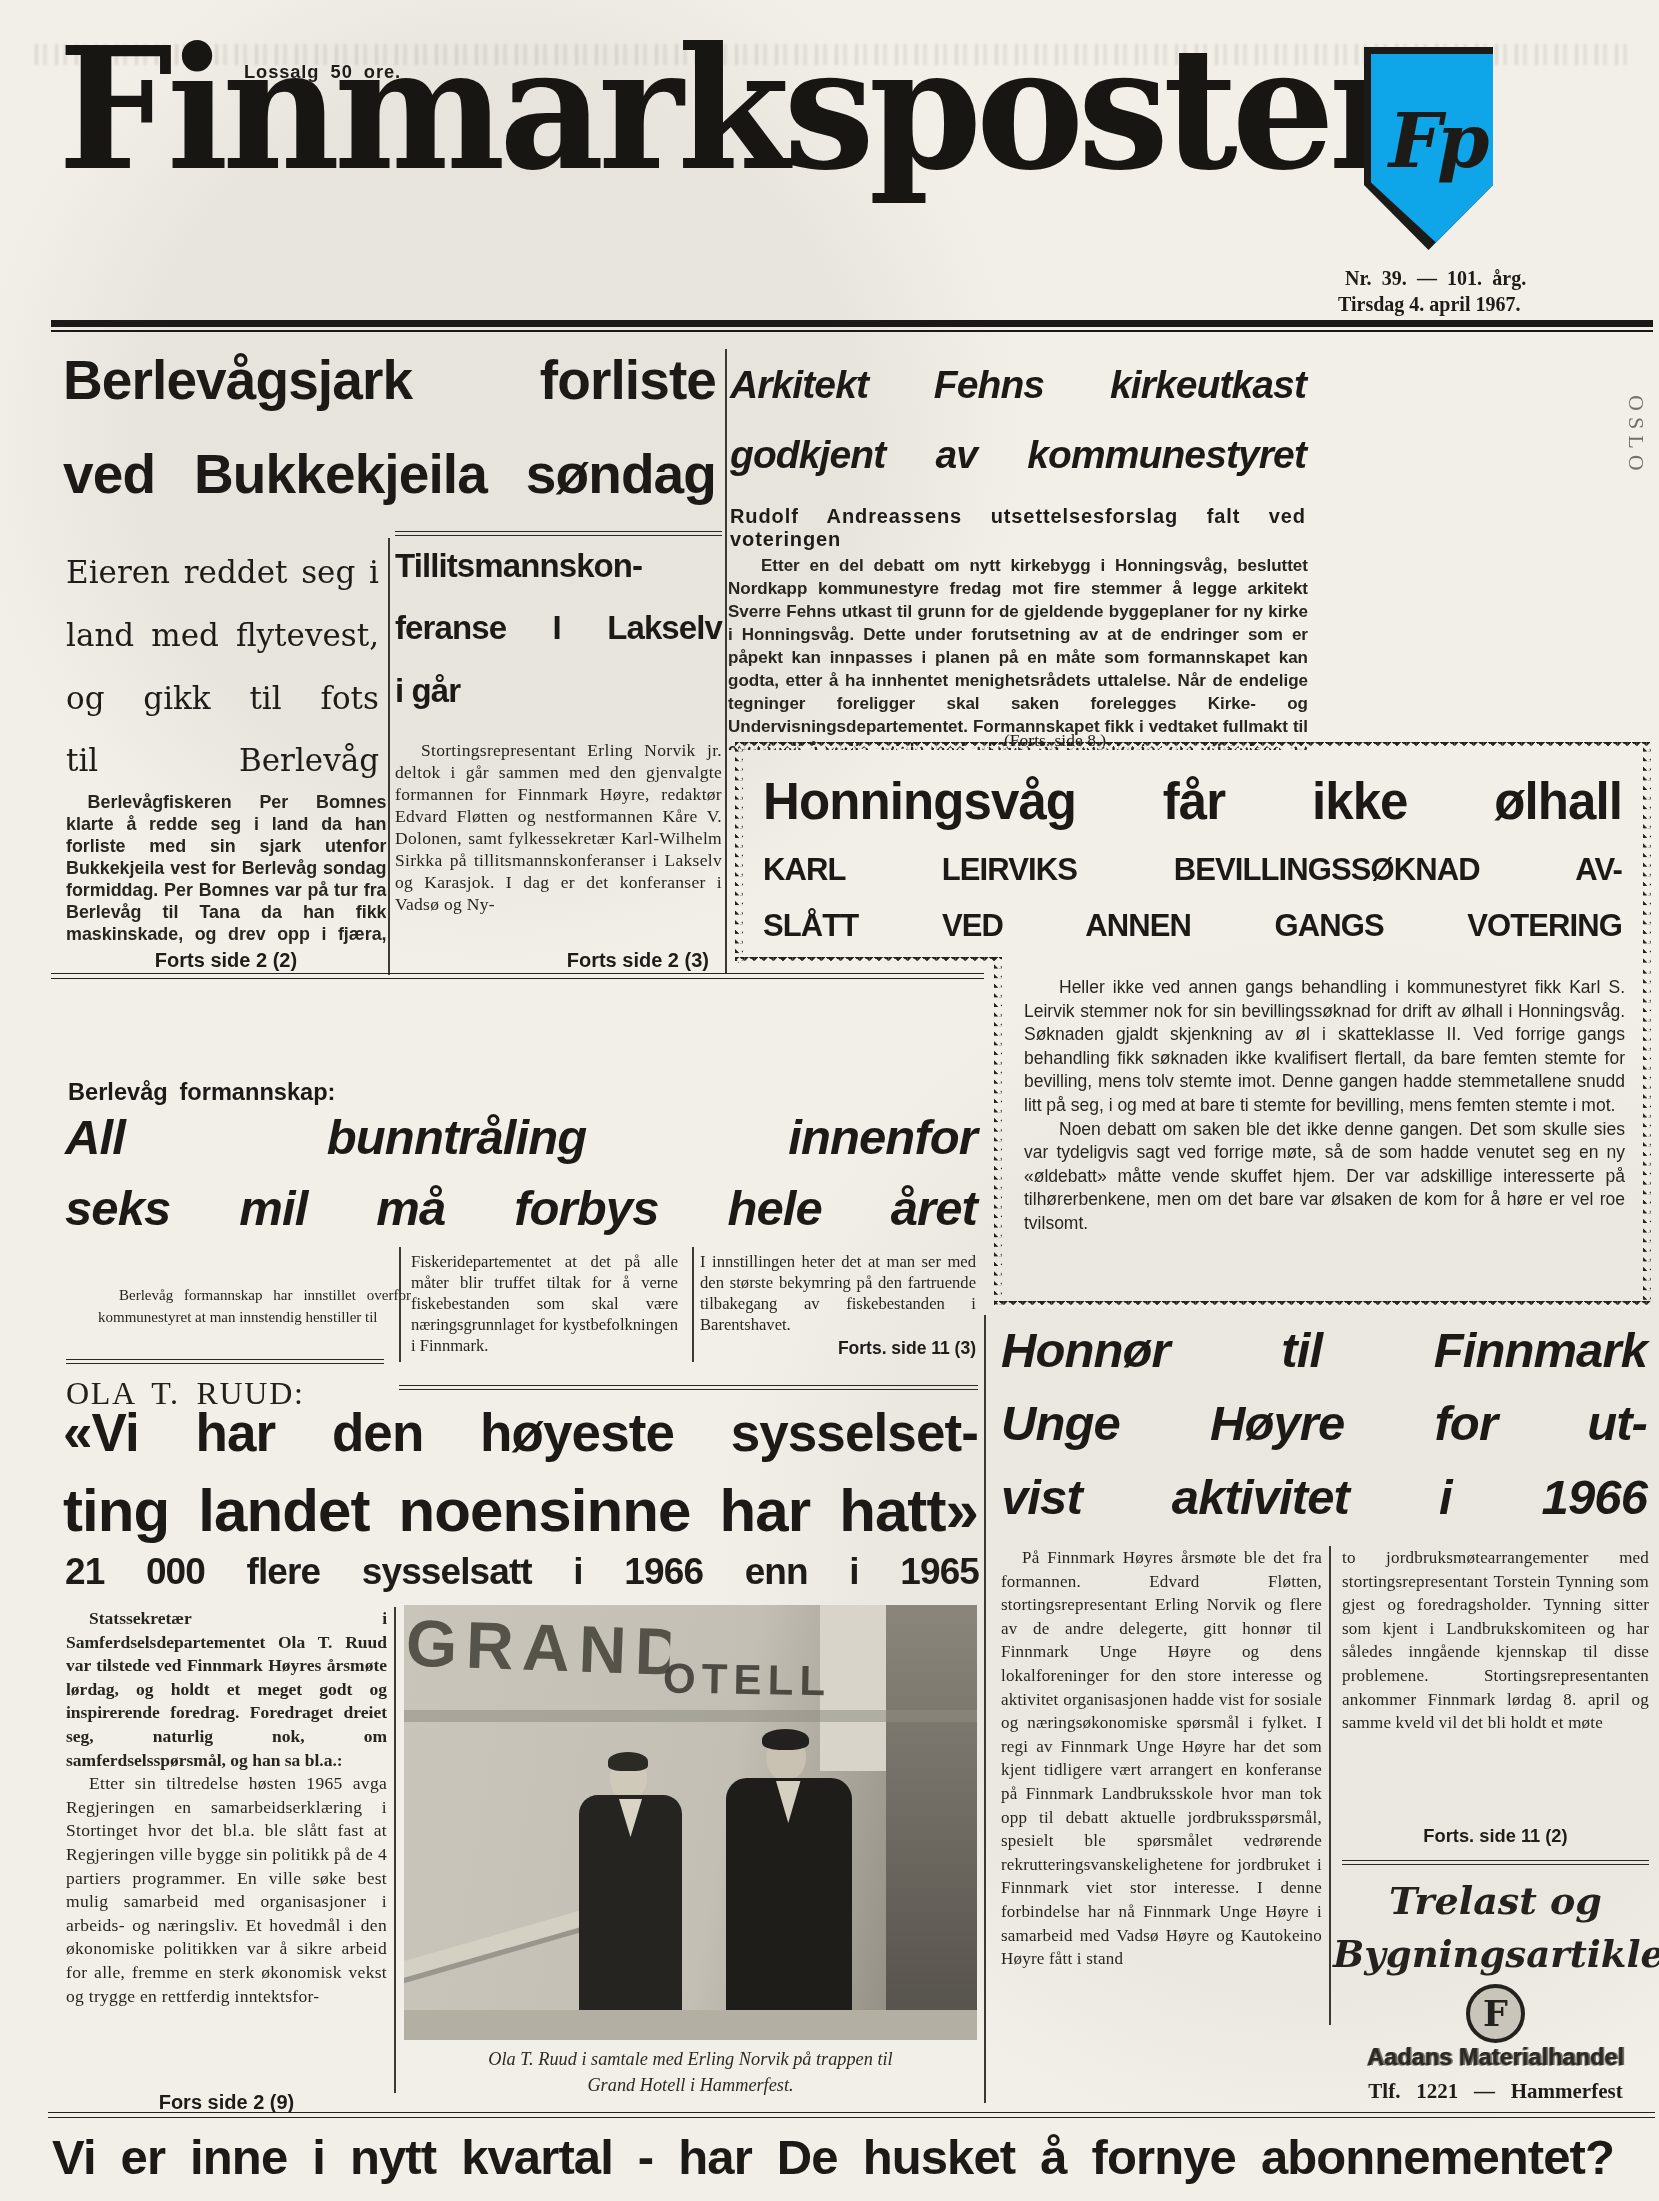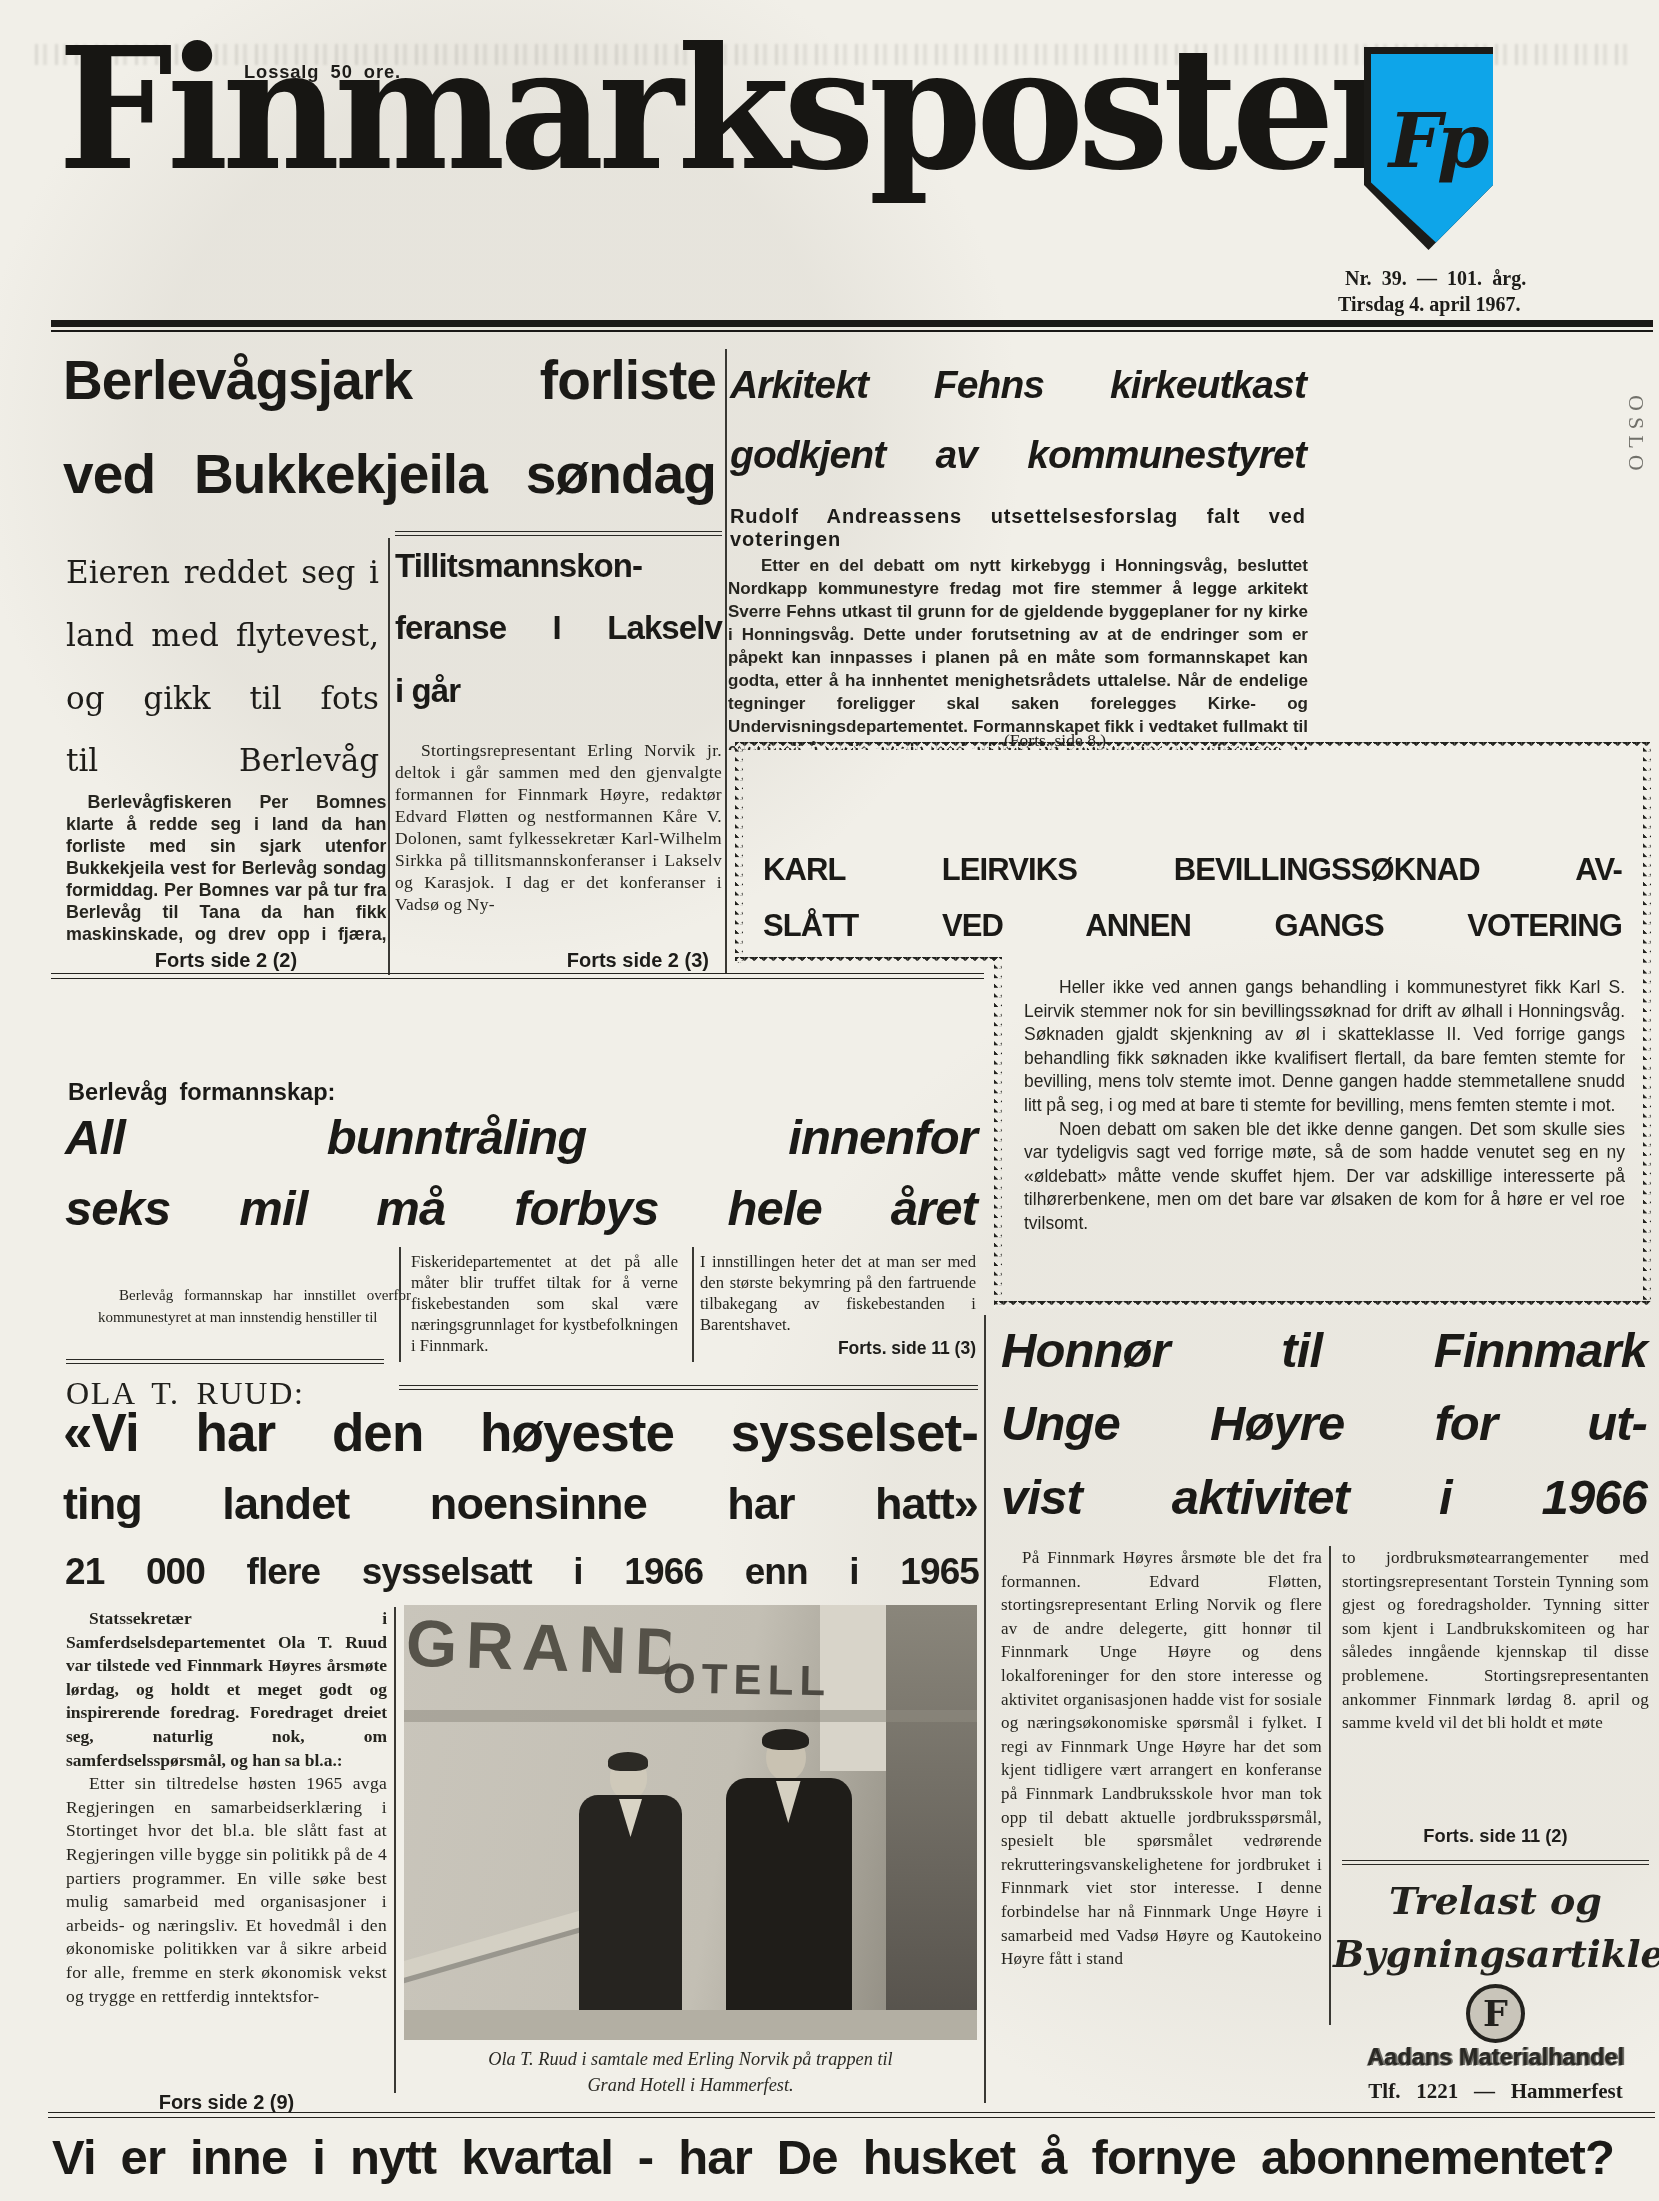--- a/index.html
+++ b/index.html
@@ -86,20 +86,21 @@
   <div class="abs body-just" style="left:728px;top:554px;width:580px;height:196px;overflow:hidden;font:600 17px/23px 'Liberation Sans',sans-serif;text-indent:33px;">Etter en del debatt om nytt kirkebygg i Honningsvåg, besluttet Nordkapp kommunestyre fredag mot fire stemmer å legge arkitekt Sverre Fehns utkast til grunn for de gjeldende byggeplaner for ny kirke i Honningsvåg. Dette under forutsetning av at de endringer som er påpekt kan innpasses i planen på en måte som formannskapet kan godta, etter å ha innhentet menighetsrådets uttalelse. Når de endelige tegninger foreligger skal saken forelegges Kirke- og Undervisningsdepartementet. Formannskapet fikk i vedtaket fullmakt til eventuelt å vedta avtale med arkitekt og konsulenter om utførelsen av oppdraget.</div>
   <div class="abs serif" style="left:1004px;top:730px;font-size:17.5px;">(Forts. side 8.)</div>
 
   <div class="abs serif" style="left:1623px;top:395px;writing-mode:vertical-rl;font-size:22px;letter-spacing:6.1px;color:#71706a;">OSLO</div>
 
   <div class="abs zz-h" style="left:735px;top:742px;width:915px;"></div>
   <div class="abs zz-v" style="left:735px;top:742px;height:222px;"></div>
 
   <div class="abs zz-v" style="left:1643px;top:742px;height:222px;"></div>
 
+  <div class="abs sansH jl" style="left:763px;top:776px;width:859px;font-size:51px;">Honningsvåg får ikke ølhall</div>
   <div class="abs sansH jl" style="left:763px;top:910px;width:859px;font-size:31px;">SLÅTT VED ANNEN GANGS VOTERING</div>
   <div class="abs sansH jl" style="left:763px;top:854px;width:859px;font-size:31px;">KARL LEIRVIKS BEVILLINGSSØKNAD AV-</div>
 
   <div class="abs zz-h" style="left:735px;top:957px;width:267px;"></div>
   <div class="abs zz-v" style="left:994px;top:959px;height:348px;"></div>
   <div class="abs zz-v" style="left:1643px;top:964px;height:342px;"></div>
   <div class="abs zz-h" style="left:994px;top:1301px;width:657px;"></div>
 
   <div class="abs" style="left:1024px;top:976px;width:601px;height:316px;overflow:hidden;">
     <p class="body-just" style="font:500 17.5px/23.6px 'Liberation Sans',sans-serif;text-indent:35px;">Heller ikke ved annen gangs behandling i kommunestyret fikk Karl S. Leirvik stemmer nok for sin bevillingssøknad for drift av ølhall i Honningsvåg. Søknaden gjaldt skjenkning av øl i skatteklasse II. Ved forrige gangs behandling fikk søknaden ikke kvalifisert flertall, da bare femten stemte for bevilling, mens tolv stemte imot. Denne gangen hadde stemmetallene snudd litt på seg, i og med at bare ti stemte for bevilling, mens femten stemte i mot.</p>
@@ -116,21 +117,21 @@
   <div class="abs" style="left:700px;top:1338px;width:276px;text-align:right;font:700 17.5px 'Liberation Sans',sans-serif;">Forts. side 11 (3)</div>
 
   <div class="abs vr" style="left:399px;top:1247px;height:115px;"></div>
   <div class="abs vr" style="left:692px;top:1247px;height:115px;"></div>
 
   <div class="abs dr-thin" style="left:66px;top:1359px;width:318px;"></div>
   <div class="abs serif" style="left:66px;top:1375px;font-size:32px;letter-spacing:1.7px;word-spacing:7px;color:#22211d;">OLA T. RUUD:</div>
   <div class="abs dr-thin" style="left:399px;top:1385px;width:579px;"></div>
 
   <div class="abs sansH jl" style="left:63px;top:1406px;width:915px;font-size:53px;">«Vi har den høyeste sysselset-</div>
-  <div class="abs sansH jl" style="left:63px;top:1481px;width:915px;font-size:45px;">ting landet noensinne har hatt»</div>
+  <div class="abs sansH jl" style="left:63px;top:1481px;width:915px;font-size:60px;">ting landet noensinne har hatt»</div>
   <div class="abs jl" style="left:65px;top:1553px;width:914px;font:600 37px/1 'Liberation Sans',sans-serif;letter-spacing:-0.9px;">21 000 flere sysselsatt i 1966 enn i 1965</div>
 
   <div class="abs" style="left:66px;top:1607px;width:321px;height:480px;overflow:hidden;">
     <p class="serif body-just" style="font-weight:700;font-size:17.5px;line-height:23.6px;text-indent:23px;">Statssekretær i Samferdselsdepartementet Ola T. Ruud var tilstede ved Finnmark Høyres årsmøte lørdag, og holdt et meget godt og inspirerende foredrag. Foredraget dreiet seg, naturlig nok, om samferdselsspørsmål, og han sa bl.a.:</p>
     <p class="serif body-just" style="font-size:17.5px;line-height:23.6px;text-indent:23px;letter-spacing:0.3px;">Etter sin tiltredelse høsten 1965 avga Regjeringen en samarbeidserklæring i Stortinget hvor det bl.a. ble slått fast at Regjeringen ville bygge sin politikk på de 4 partiers programmer. En ville søke best mulig samarbeid med organisasjoner i arbeids- og næringsliv. Et hovedmål i den økonomiske politikken var å sikre arbeid for alle, fremme en sterk økonomisk vekst og trygge en rettferdig inntektsfor-</p>
   </div>
   <div class="abs" style="left:66px;top:2091px;width:321px;text-align:center;font:700 20px 'Liberation Sans',sans-serif;">Fors side 2 (9)</div>
 
   <div class="abs vr" style="left:394px;top:1607px;height:486px;"></div>
 

